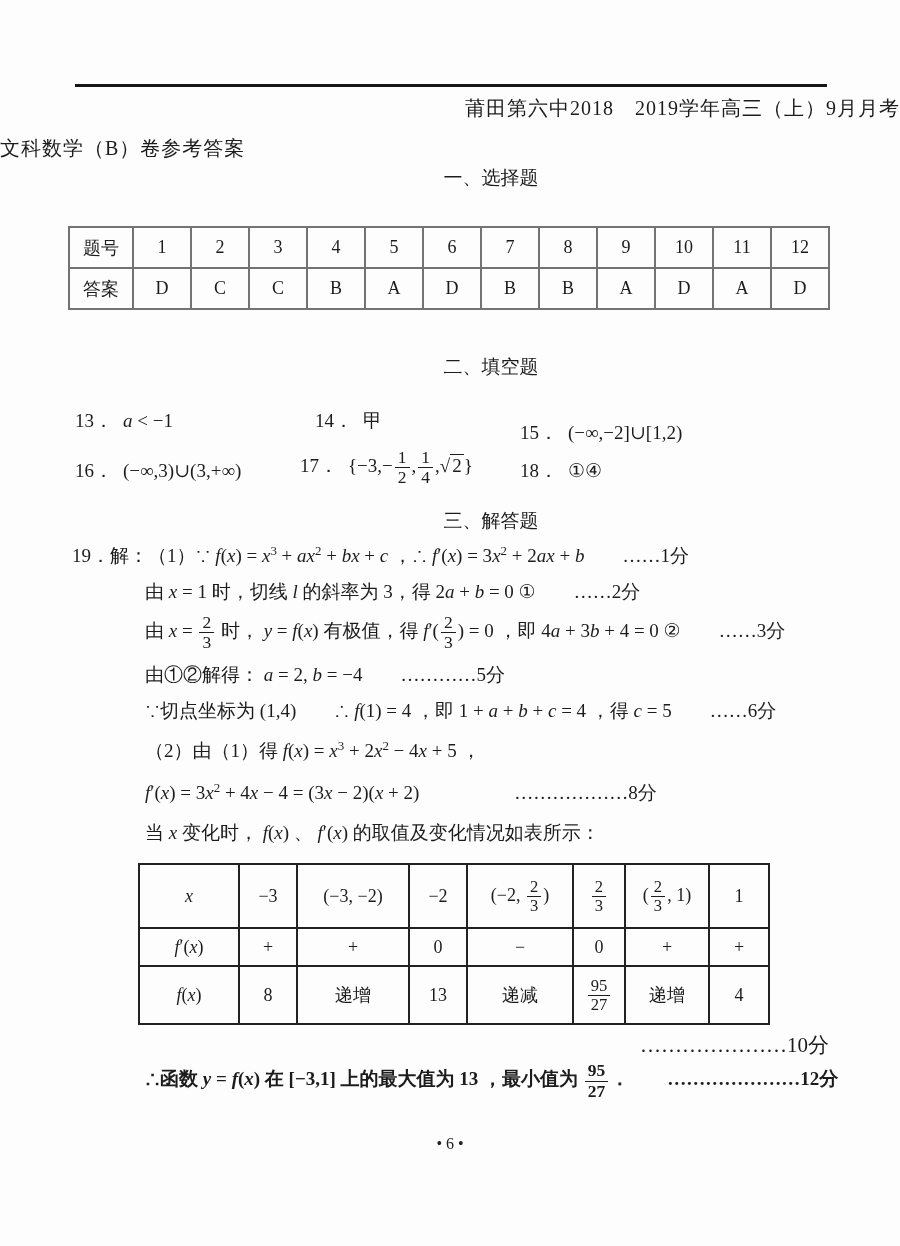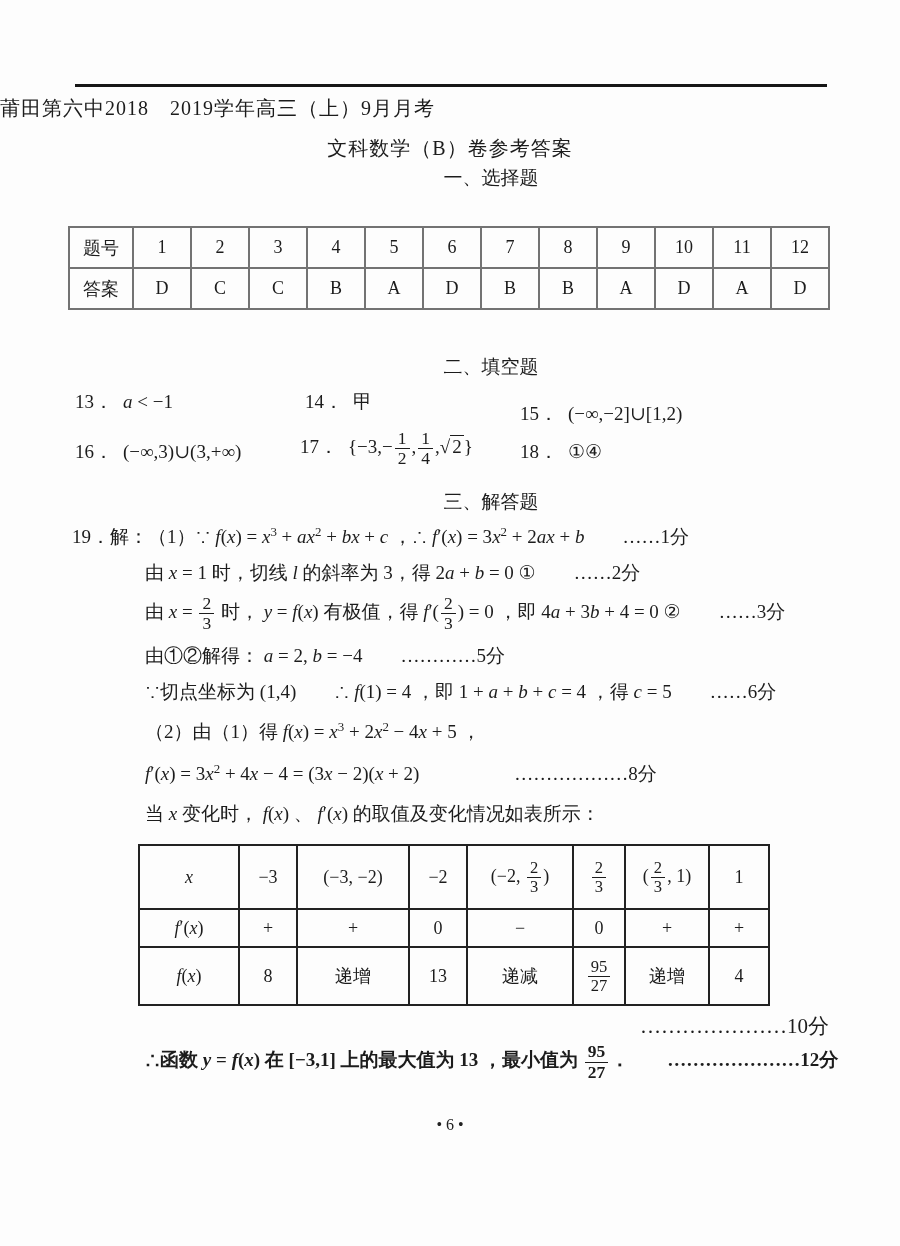--- a/index.html
+++ b/index.html
@@ -3,36 +3,36 @@
 <meta charset="utf-8">
 <style>
   html,body{margin:0;padding:0;}
   body{
     width:900px;height:1246px;background:#fdfdfd;color:#1c1c1c;
     font-family:"Liberation Serif","DejaVu Serif",serif;
     overflow:hidden;
   }
   .page{position:relative;width:900px;height:1246px;}
   .top-rule{margin:84px 0 0 75px;width:752px;height:3px;background:#161616;}
-  .title1{margin-top:8px;text-align:left;font-size:20px;line-height:26px;letter-spacing:1px;}
-  .title2{margin-top:14px;text-align:center;font-size:20px;line-height:26px;letter-spacing:1px;}
+  .title1{margin-top:8px;text-align:right;font-size:20px;line-height:26px;letter-spacing:1px;}
+  .title2{margin-top:14px;text-align:left;font-size:20px;line-height:26px;letter-spacing:1px;}
   .sec-heading{margin:4px 0 0 82px;font-size:19px;line-height:25px;text-align:center;}
   .sec-heading.fill{margin-top:44px;}
   .sec-heading.sol{margin-top:6px;}
 
   table.ctable{
     margin:36px 0 0 68px;border-collapse:collapse;table-layout:fixed;width:762px;
     font-size:18px;
   }
   table.ctable td{
     border:2px solid #737373;text-align:center;height:39px;padding:0;
   }
   table.ctable td.lbl{width:62px;font-size:18px;}
 
-  .fillwrap{position:relative;height:100px;margin-top:4px;font-size:19px;}
+  .fillwrap{position:relative;height:100px;margin-top:23px;font-size:19px;}
   .fill-item{position:absolute;white-space:nowrap;}
   .fill-no{margin-right:10px;}
 
   .sline{margin-left:145px;font-size:19px;line-height:30px;white-space:nowrap;}
   .sline.first{margin-left:72px;margin-top:8px;}
   .sline.mt6{margin-top:6px;} .sline.mt8{margin-top:8px;}
   .sline.mt10{margin-top:10px;} .sline.mt12{margin-top:12px;}
 
   table.vtable{
     margin:15px 0 0 138px;border-collapse:collapse;table-layout:fixed;width:630px;
@@ -105,21 +105,21 @@
     </tr>
   </tbody>
     </table>
 
   <div class="sec-heading fill">二、填空题</div>
 
   <div class="fillwrap">
     <span class="fill-item" style="left:75px;top:6px;">
       <span class="fill-no">13．</span><span><i>a</i> &lt; −1</span>
     </span>
-    <span class="fill-item" style="left:305px;top:6px;">
+    <span class="fill-item" style="left:315px;top:6px;">
       <span class="fill-no">14．</span><span>甲</span>
     </span>
     <span class="fill-item" style="left:520px;top:18px;text-align:center;">
       <span class="fill-no">15．</span><span>(−∞,−2]∪[1,2)</span>
     </span>
     <span class="fill-item" style="left:75px;top:56px;">
       <span class="fill-no">16．</span><span>(−∞,3)∪(3,+∞)</span>
     </span>
     <span class="fill-item" style="left:300px;top:46px;">
       <span class="fill-no">17．</span><span>{−3,−<span class="frac">

